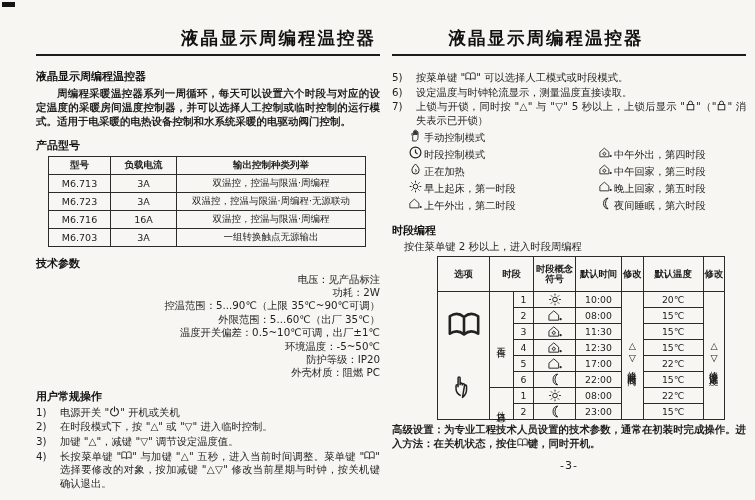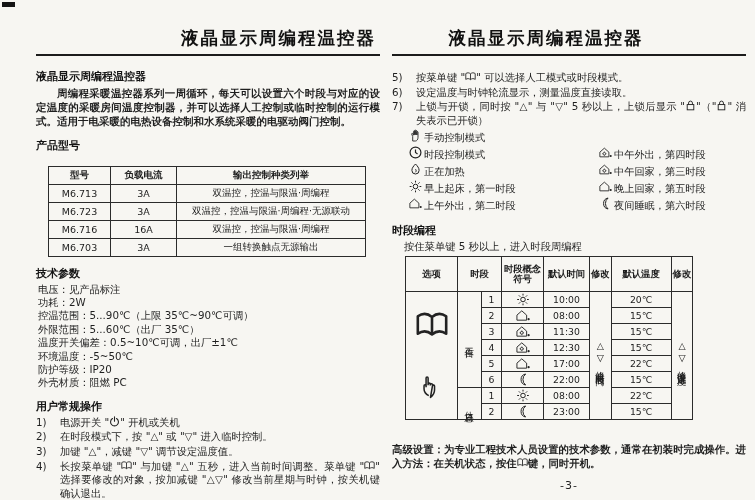--- a/index.html
+++ b/index.html
@@ -20,68 +20,68 @@
     color:#111;
   }
   .page-left .page-title{text-align:right;padding-right:4px;}
   .page-right .page-title{text-align:center;padding-right:46px;}
 
   .sec-heading{font-size:11px;font-weight:bold;margin:9px 0 2px 0;color:#141414;}
   .body-text{font-size:10.5px;line-height:14.2px;text-align:justify;}
   .indent{text-indent:2em;font-weight:bold;}
 
   table{border-collapse:collapse;}
-  .doc-table{margin:13px 0 0 12px;}
+  .doc-table{margin:3px 0 0 12px;}
   .doc-table th,.doc-table td{
     border:1px solid #2b2b2b;font-size:9.5px;text-align:center;
     padding:1px 2px;height:15px;color:#1c1c1c;
   }
   .doc-table th{font-weight:bold;}
 
-  .spec-list{font-size:10.3px;line-height:13.4px;margin:1px 0 0 2px;}
+  .spec-list{font-size:10.3px;line-height:13.4px;margin:1px 0 0 2px;text-align:right;}
   .spec-list div{white-space:nowrap;}
 
   .ops{font-size:10.3px;line-height:13.6px;}
   .ops-item{display:flex;margin-top:1px;}
   .ops-num{width:24px;flex:0 0 24px;}
   .ops-text{flex:1;text-align:justify;}
 
   .page-num{font-size:11px;text-align:center;margin-top:9px;letter-spacing:1px;}
 
   .legend{display:flex;margin-top:2px;font-size:10.2px;}
   .legend-col{line-height:17px;}
   .legend-col.lft{width:190px;padding-left:14px;}
   .legend-col.rgt{padding-top:17px;}
   .legend-item{display:flex;align-items:flex-start;white-space:nowrap;}
   .legend-icon{width:18px;display:inline-flex;justify-content:center;}
   .legend-icon svg{width:13px;height:13px;}
 
   .prog-note{font-size:10.3px;margin:2px 0 2px 12px;}
 
-  .period-table{margin-left:13px;border-radius:23px;}
+  .period-table{margin-left:45px;border-radius:23px;}
   .period-table th,.period-table td{
     border:1px solid #2b2b2b;font-size:9.3px;text-align:center;
     padding:0 1px;color:#1c1c1c;
   }
   .period-table th{font-weight:bold;height:34px;line-height:10.5px;}
   .period-table td{height:15px;}
   .th-narrow{word-break:break-all;line-height:11px;}
   .vtext{
     writing-mode:vertical-rl;text-orientation:upright;
     letter-spacing:1px;line-height:1;margin:0 auto;
   }
   .v-modify{font-size:9.3px;}
   .opt-cell{vertical-align:middle;}
   .opt-icon{display:flex;justify-content:center;}
   .opt-icon.book svg{width:34px;height:26px;}
   .opt-icon.hand{margin-top:34px;}
   .opt-icon.hand svg{width:22px;height:27px;}
   .cell-icon svg{width:14px;height:13px;vertical-align:middle;}
 
-  .advanced{font-size:10.4px;line-height:14px;font-weight:bold;margin-top:22px;text-align:justify;}
+  .advanced{font-size:10.4px;line-height:14px;font-weight:bold;margin-top:2px;text-align:justify;}
 
   .ticon{display:inline-block;}
   .ticon svg{width:11px;height:11px;vertical-align:-1px;}
 </style>
 </head>
 <body>
 
 <div class="speck" style="left:2px;top:2px;width:13px;height:5px;"></div>
 
 <div class="page page-left">
@@ -276,21 +276,21 @@
             <svg viewBox="0 0 10 13">
               <path d="M7.6 1A5.6 5.6 0 0 0 7.6 12 7 7 0 0 1 7.6 1Z" stroke="#222" fill="none" stroke-width="1"></path>
             </svg>
           </span>
         <span>夜间睡眠，第六时段</span>
       </div>
     </div>
   </div>
 
   <div class="sec-heading">时段编程</div>
-  <div class="prog-note">按住菜单键 5 秒以上，进入时段周编程</div>
+  <div class="prog-note">按住菜单键 2 秒以上，进入时段周编程</div>
 
   <table class="period-table">
     <colgroup>
       <col style="width:52px;">
         <col style="width:24px;">
         <col style="width:20px;">
       <col style="width:42px;">
         <col style="width:46px;">
         <col style="width:18px;">
       <col style="width:60px;">

